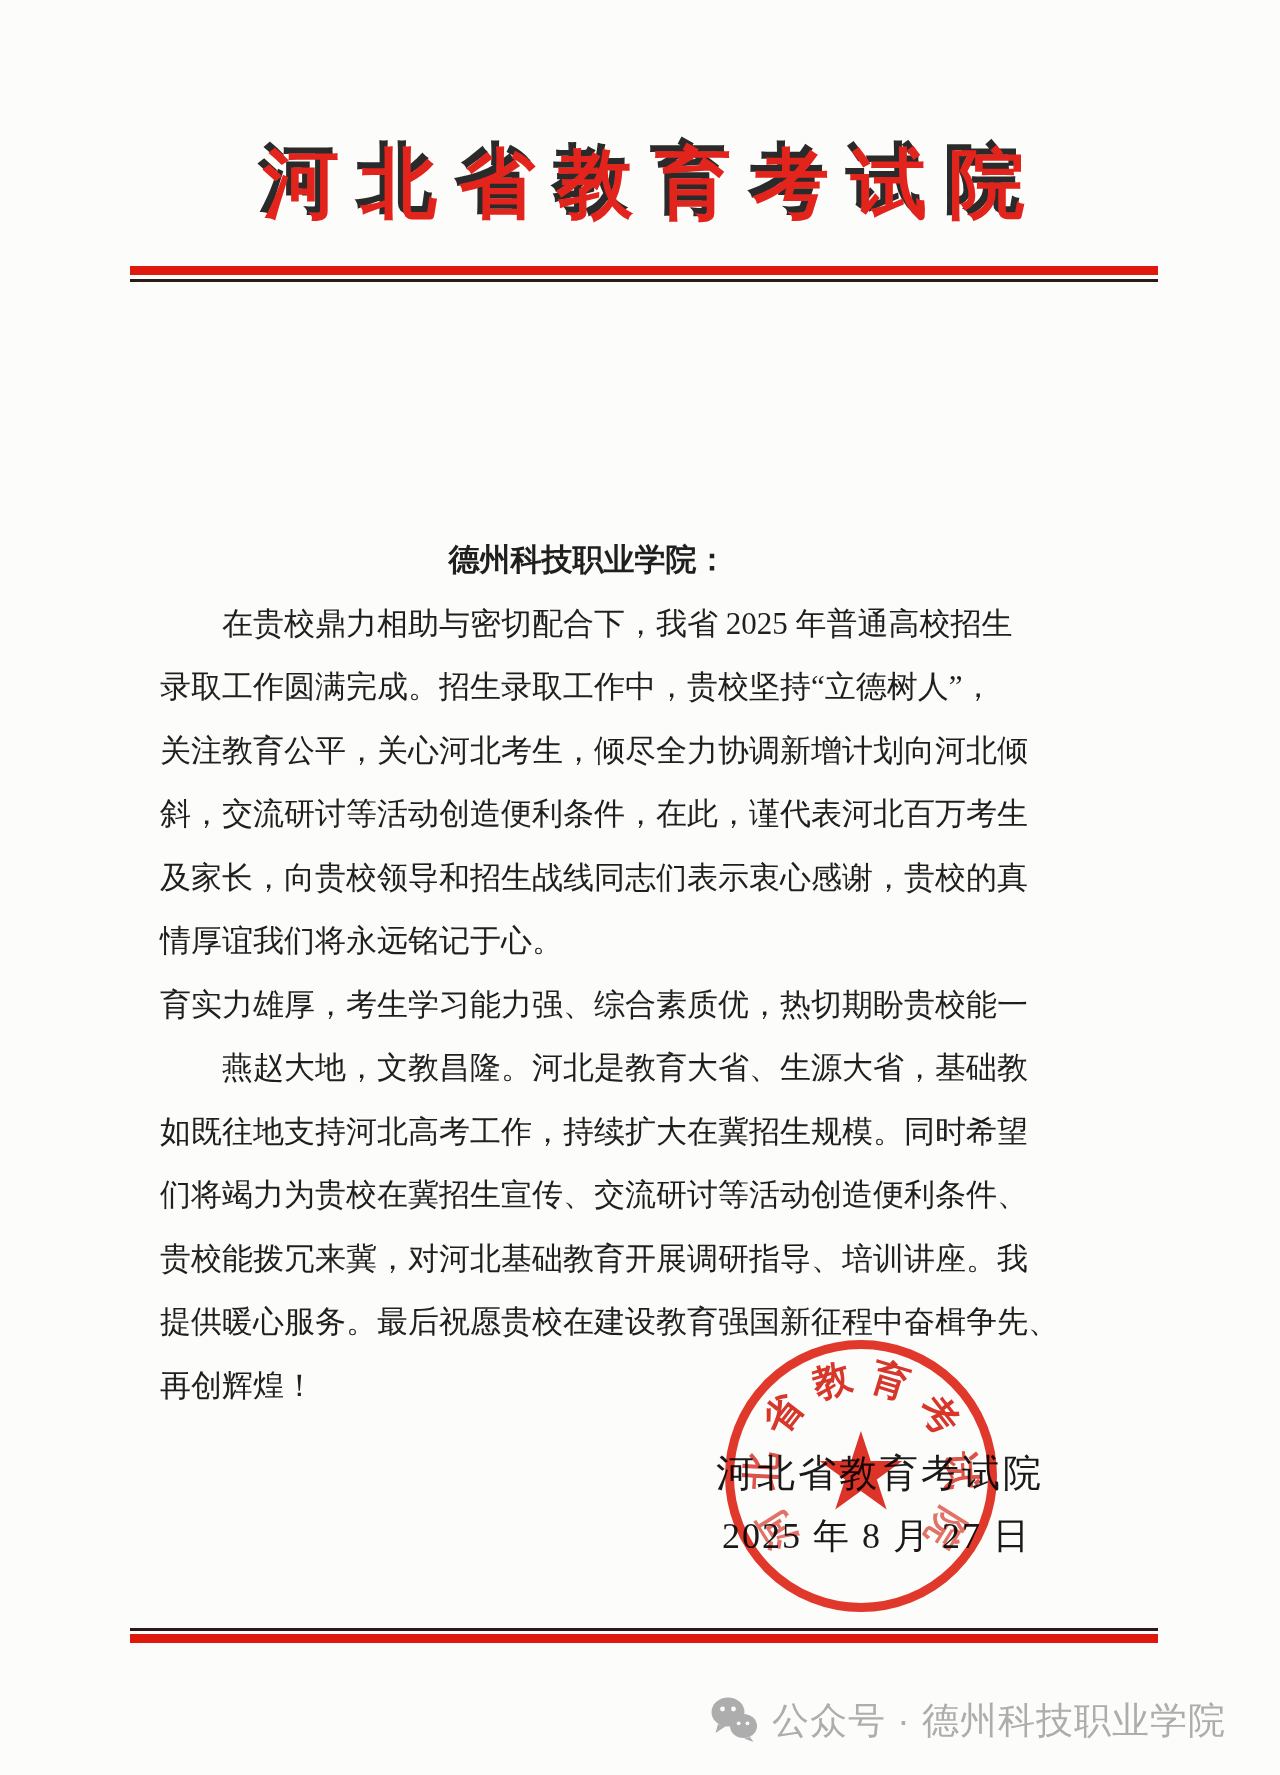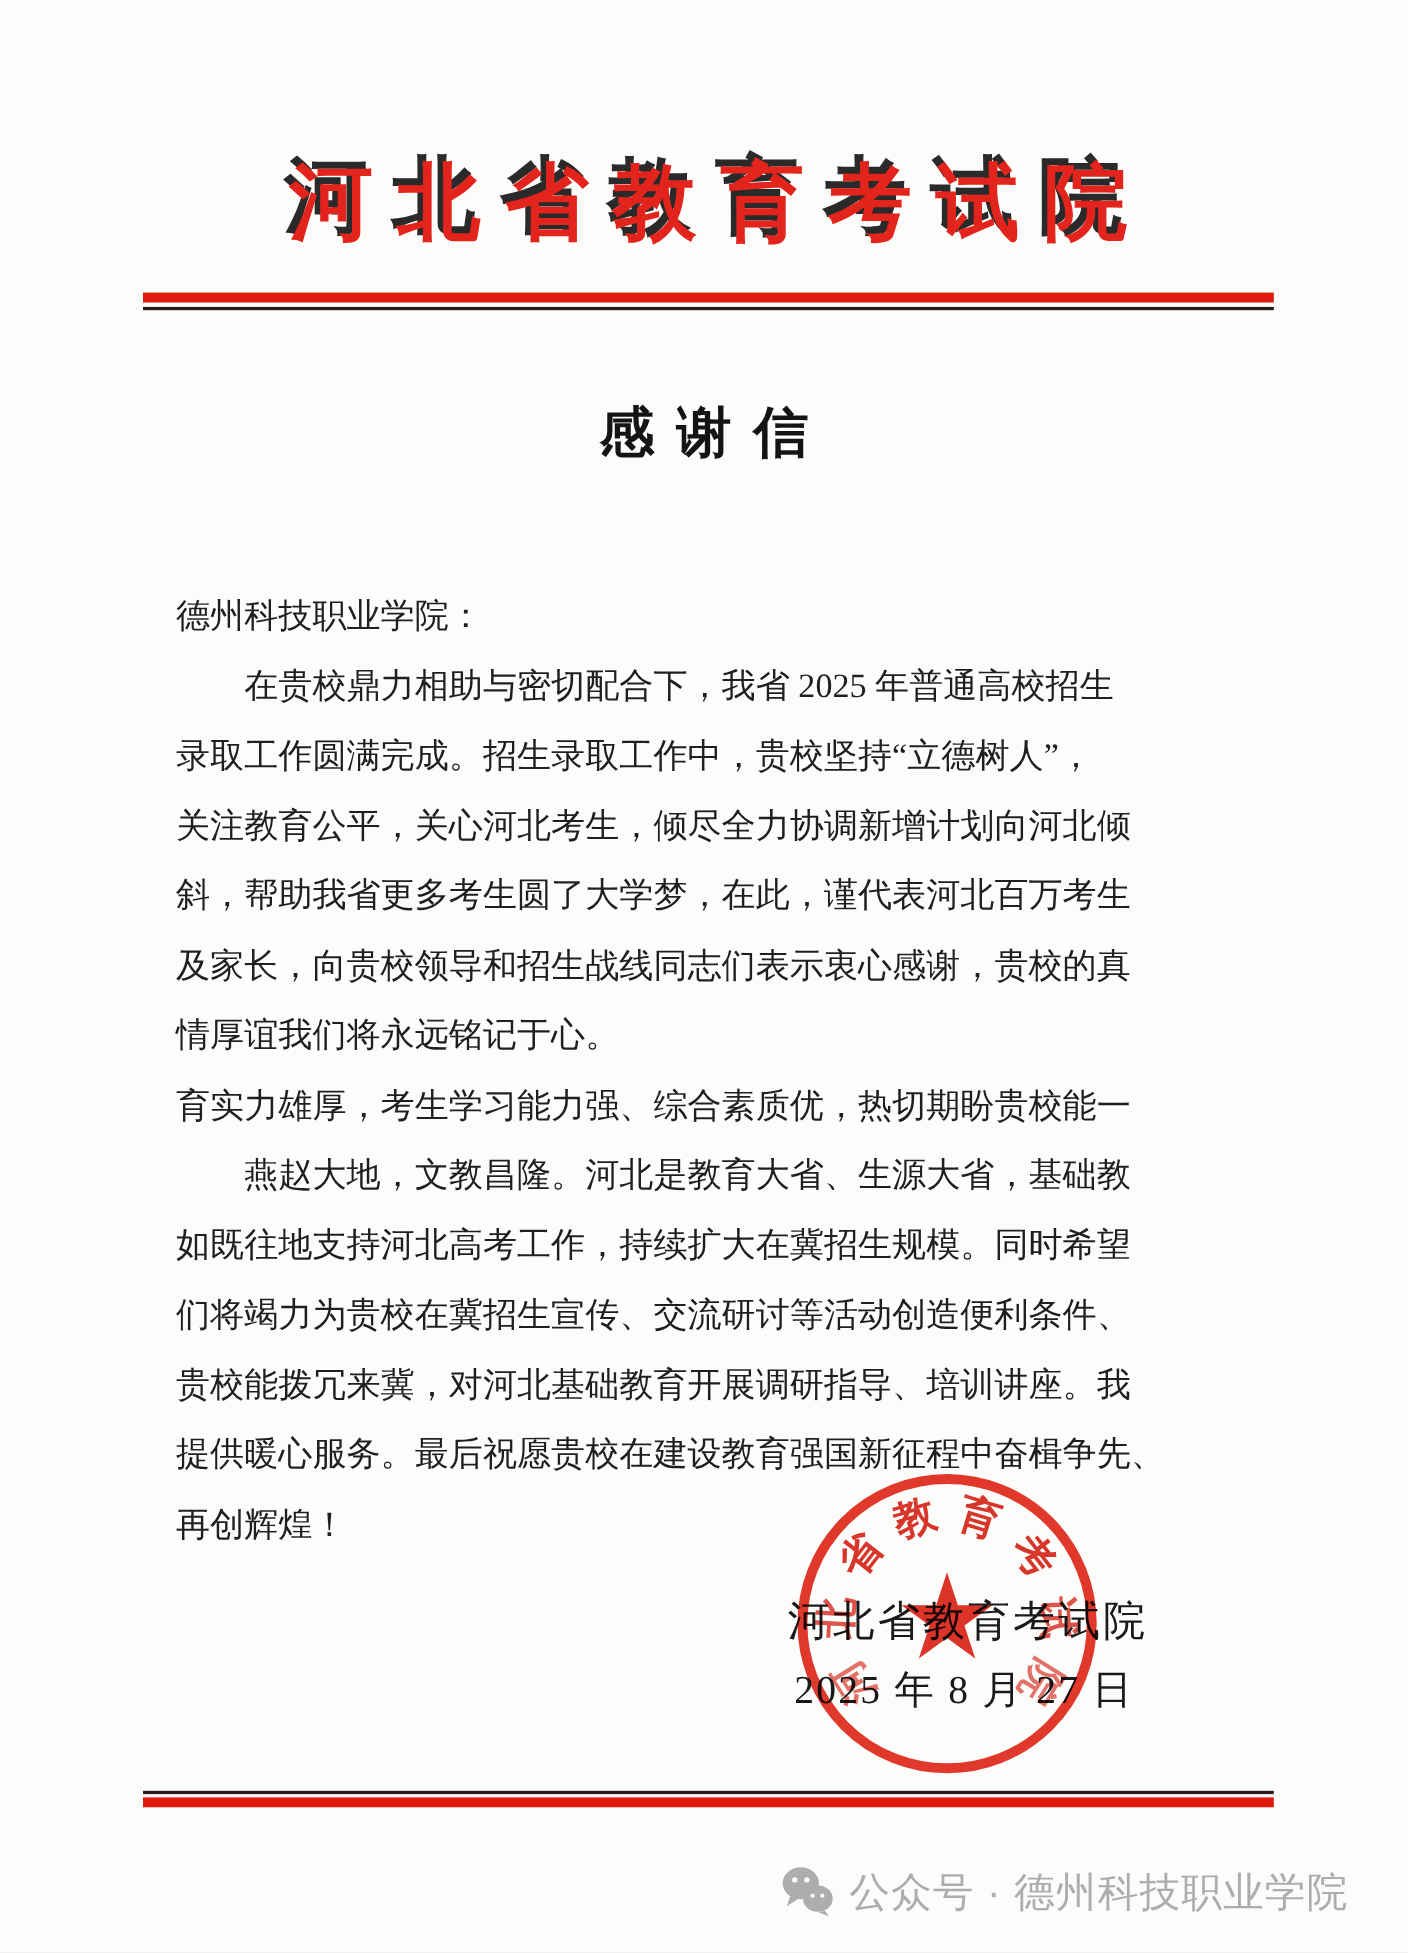--- a/index.html
+++ b/index.html
@@ -39,21 +39,21 @@
     color:#141414;
     white-space:nowrap;
   }
   .body {
     position:absolute; top:528px; left:160px; width:856px;
     font-size:31px; line-height:63.5px;
     color:#1f1f1f;
   }
   .line { white-space:nowrap; height:63.5px; }
   .line.indent { padding-left:62px; }
-  .salutation { font-weight:normal; }
+  .salutation { font-weight:bold;text-align:center; }
 
   .signature {
     position:absolute; top:1448px; left:716px;
     font-size:38px; letter-spacing:3px; color:#1a1a1a;
     white-space:nowrap;
   }
   .date {
     position:absolute; top:1512px; left:722px;
     font-size:36px; letter-spacing:2px; color:#1a1a1a;
     white-space:nowrap;
@@ -96,28 +96,27 @@
 </style>
 </head>
 <body>
 
 <div class="page">
 
   <div class="letterhead-title">河北省教育考试院</div>
   <div class="rule rule-top-red"></div>
   <div class="rule rule-top-dark"></div>
 
-  <div class="letter-title">感谢信</div>
 
   <div class="body">
     <div class="line salutation">德州科技职业学院：</div>
     <div class="line indent">在贵校鼎力相助与密切配合下，我省 2025 年普通高校招生</div>
     <div class="line">录取工作圆满完成。招生录取工作中，贵校坚持“立德树人”，</div>
     <div class="line">关注教育公平，关心河北考生，倾尽全力协调新增计划向河北倾</div>
-    <div class="line">斜，帮助我省更多考生圆了大学梦，在此，谨代表河北百万考生</div>
+    <div class="line">斜，交流研讨等活动创造便利条件，在此，谨代表河北百万考生</div>
     <div class="line">及家长，向贵校领导和招生战线同志们表示衷心感谢，贵校的真</div>
     <div class="line">情厚谊我们将永远铭记于心。</div>
     <div class="line">育实力雄厚，考生学习能力强、综合素质优，热切期盼贵校能一</div>
     <div class="line indent">燕赵大地，文教昌隆。河北是教育大省、生源大省，基础教</div>
     <div class="line">如既往地支持河北高考工作，持续扩大在冀招生规模。同时希望</div>
     <div class="line">们将竭力为贵校在冀招生宣传、交流研讨等活动创造便利条件、</div>
     <div class="line">贵校能拨冗来冀，对河北基础教育开展调研指导、培训讲座。我</div>
     <div class="line">提供暖心服务。最后祝愿贵校在建设教育强国新征程中奋楫争先、</div>
     <div class="line">再创辉煌！</div>
   </div>

